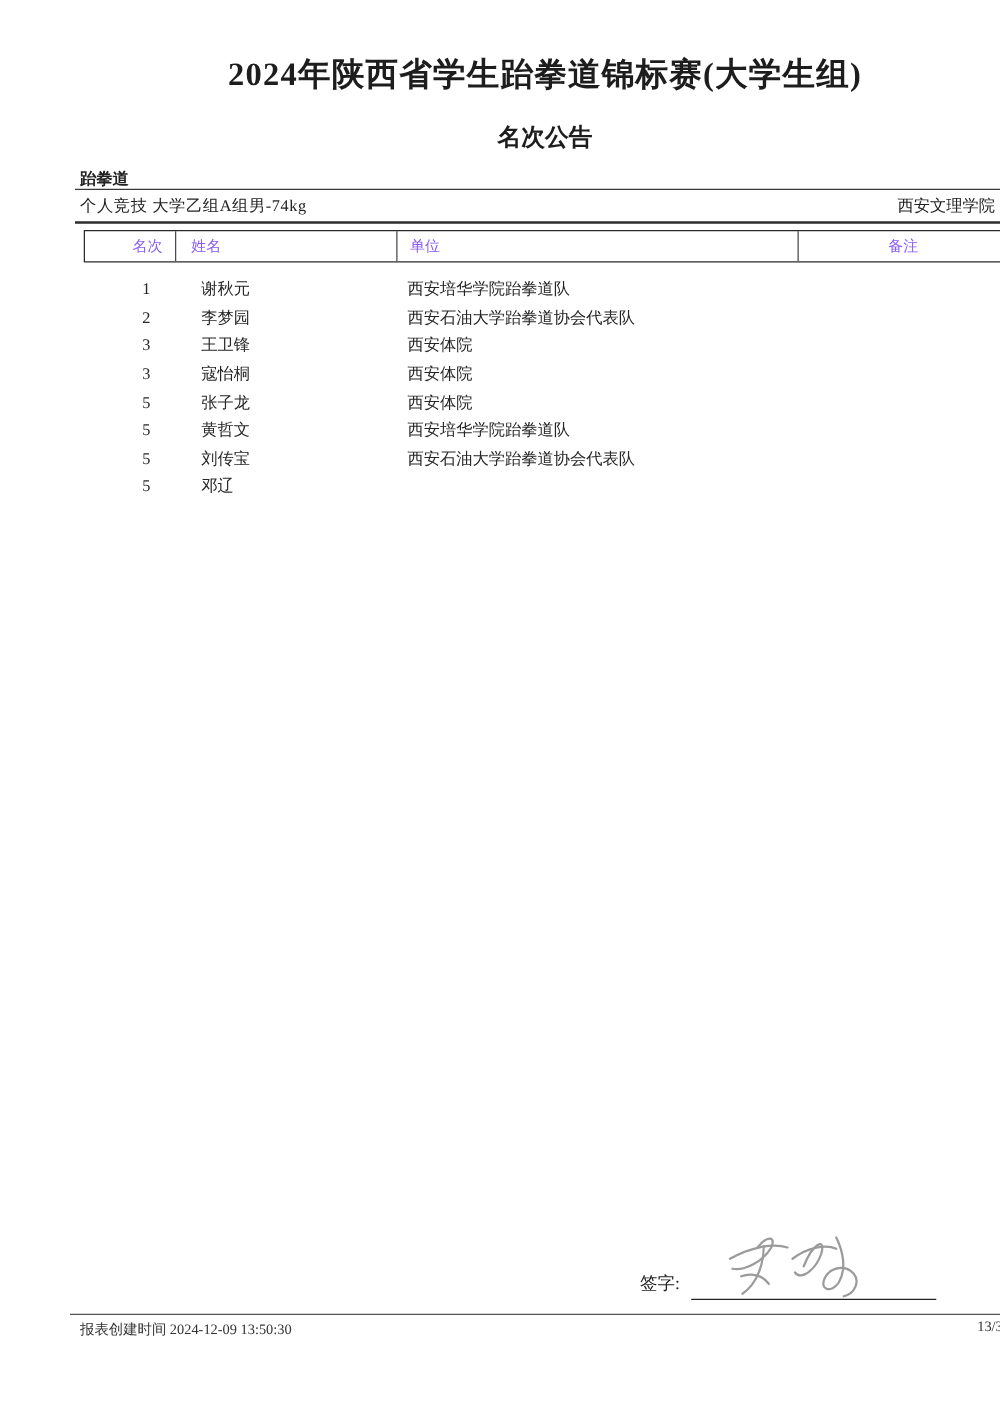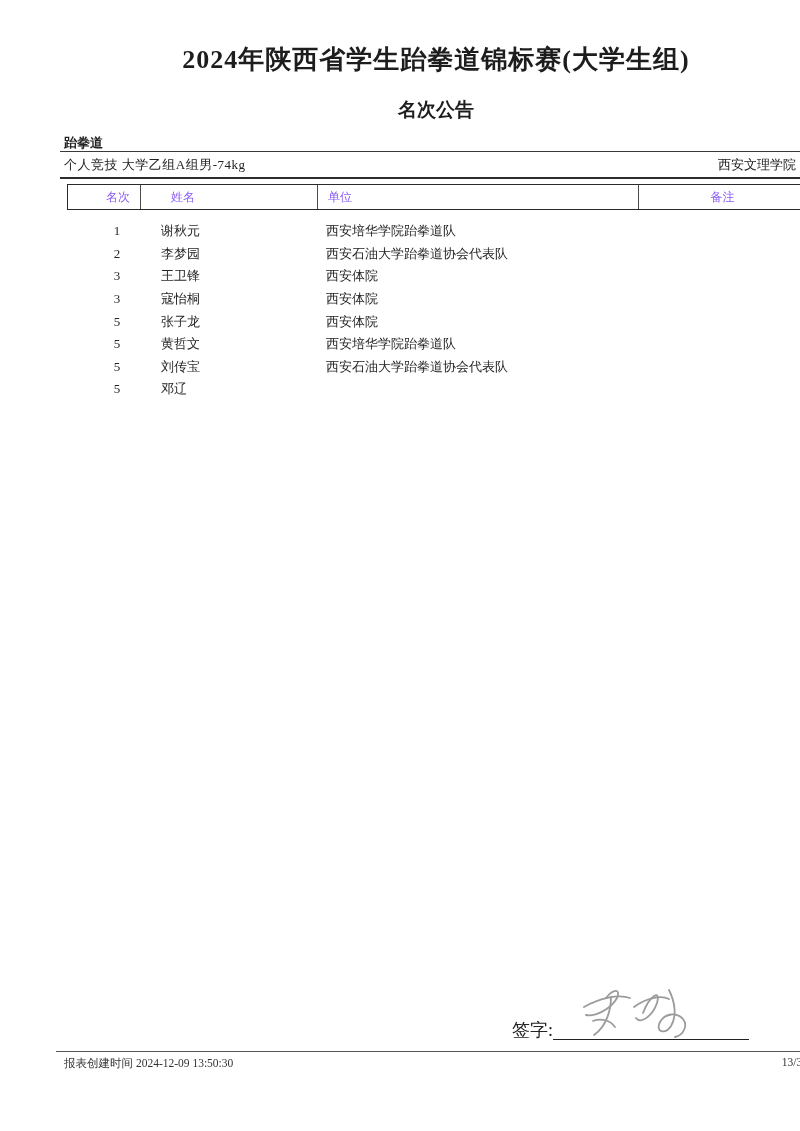--- a/index.html
+++ b/index.html
@@ -58,21 +58,21 @@
     border: 1.5px solid #2a2a2a;
     display: grid;
     grid-template-columns: 72px 177px 321px 1fr;
     align-items: center;
     font-size: 12px;
     color: #8b5cf6;
   }
   .result-table-head .hcell { height: 100%; display: flex; align-items: center; }
   .result-table-head .hcell + .hcell { border-left: 1px solid #4a4a4a; }
   .h-rank { justify-content: center; padding-left: 28px; }
-  .h-name { padding-left: 30px; }
+  .h-name { padding-left: 12px; }
   .h-unit { padding-left: 10px; }
   .h-note { justify-content: center; }
   .result-rows {
     position: absolute;
     top: 213px; left: 31px;
     width: 740px;
     padding-top: 7px;
     font-size: 13px;
     color: #262626;
   }
@@ -82,21 +82,21 @@
     height: 22.6px;
     align-items: center;
   }
   .c-rank { text-align: center; padding-left: 28px; }
   .c-name { padding-left: 22px; }
   .c-unit { padding-left: 10px; }
   .c-note { text-align: center; }
   .signature-block {
     position: absolute;
     top: 1018px; left: 476px;
-    font-size: 18px;
+    font-size: 14px;
     color: #222;
     font-family: Liberation Serif, serif;
   }
   .signature-label { display: inline-block; vertical-align: bottom; }
   .signature-line {
     position: absolute;
     top: 1039px; left: 517px;
     width: 196px;
     border-top: 1.5px solid #222;
   }

